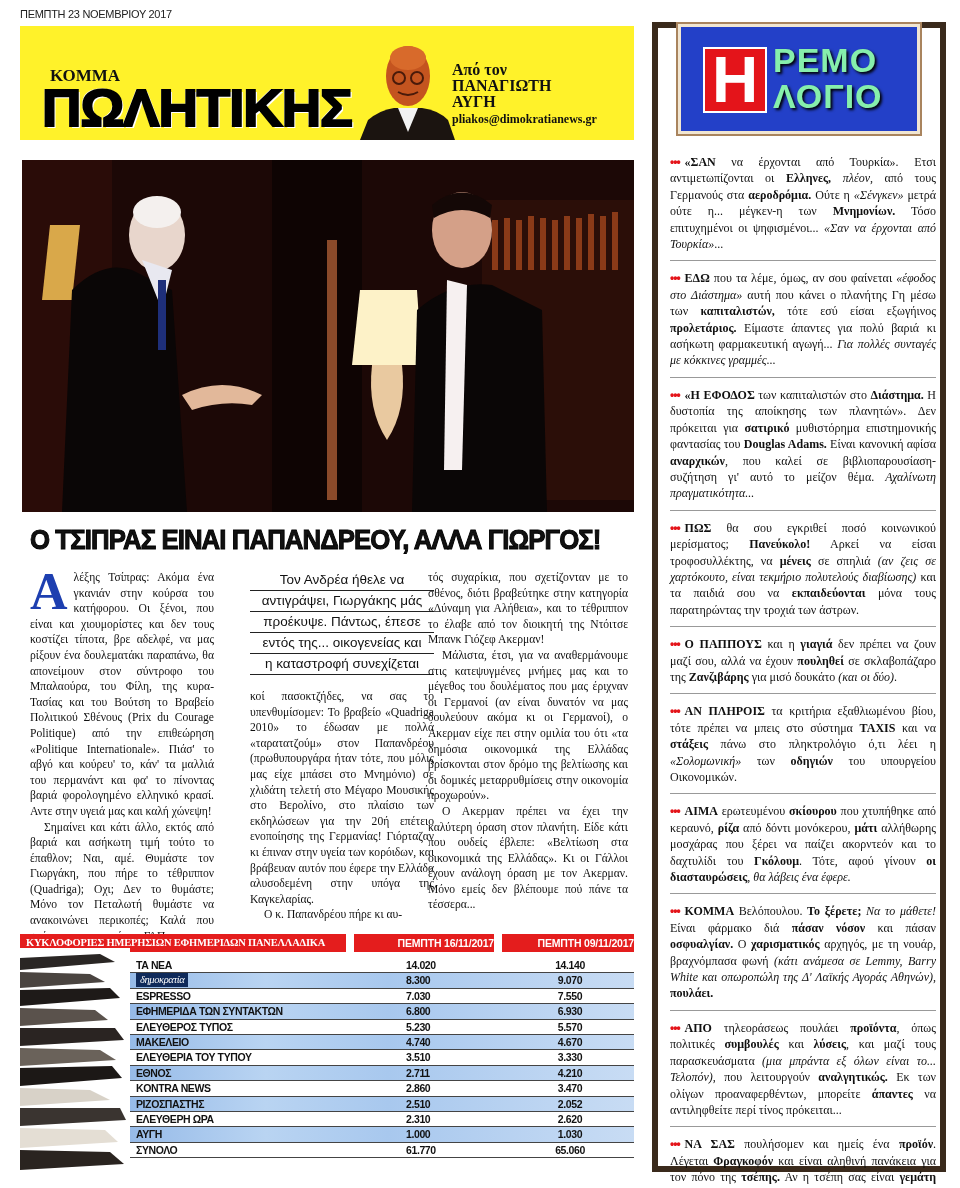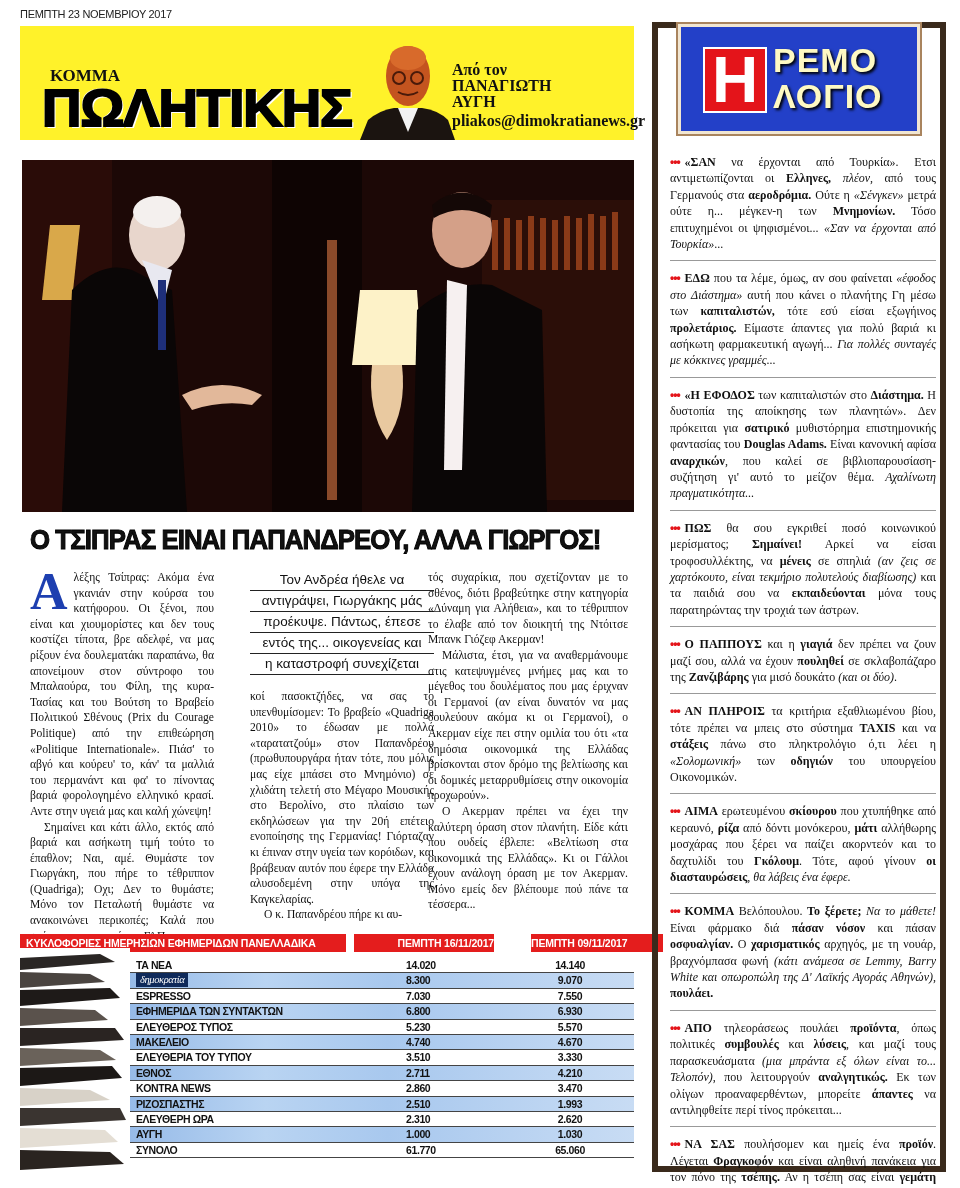--- a/index.html
+++ b/index.html
@@ -3,21 +3,21 @@
 <meta charset="utf-8">
 <style>
 *{box-sizing:border-box;margin:0;padding:0;}
 body{width:960px;height:1188px;background:#fff;position:relative;overflow:hidden;font-family:"Liberation Serif",serif;color:#111;}
 .date{position:absolute;left:20px;top:8px;font-family:"Liberation Sans",sans-serif;font-size:11px;letter-spacing:-0.3px;color:#222;}
 .banner{position:absolute;left:20px;top:26px;width:614px;height:114px;background:#fff22a;}
 .banner .peri{position:absolute;left:30px;top:40px;font-family:"Liberation Serif",serif;font-weight:bold;font-size:17px;}
 .banner .title{position:absolute;left:22px;top:52px;font-family:"Liberation Sans",sans-serif;font-weight:900;font-size:52px;letter-spacing:-1px;color:#000;transform:scaleX(1.05);transform-origin:left;-webkit-text-stroke:2px #000;text-shadow:2px 2px 0 #fff,-1px -1px 0 #fff;}
 .banner .portrait{position:absolute;left:340px;top:10px;width:95px;height:104px;}
 .banner .by{position:absolute;left:432px;top:36px;font-weight:bold;font-size:16px;line-height:16px;}
-.banner .email{position:absolute;left:432px;top:86px;font-weight:bold;font-size:16px;}
+.banner .email{position:absolute;left:432px;top:86px;font-weight:bold;font-size:12px;}
 .photo{position:absolute;left:22px;top:160px;width:612px;height:352px;background:#1a0806;overflow:hidden;}
 .headline{position:absolute;left:30px;top:524px;width:600px;font-family:"Liberation Sans",sans-serif;font-weight:900;font-size:28px;letter-spacing:-1px;white-space:nowrap;transform:scaleX(0.92);transform-origin:left;-webkit-text-stroke:1px #000;}
 .col{position:absolute;top:570px;font-size:11.6px;line-height:15.6px;text-align:justify;}
 .col p{text-indent:14px;}
 .col p.first{text-indent:0;}
 .dropcap{float:left;font-size:52px;line-height:44px;color:#1d3fb0;font-weight:bold;margin:0 6px 0 0;}
 .pull{font-family:"Liberation Sans",sans-serif;font-size:13.5px;line-height:20px;text-align:center;}
 .pull span{display:block;border-bottom:1.5px solid #222;}
 .circ{position:absolute;left:20px;top:934px;width:614px;height:246px;}
 .circ-head{position:absolute;top:0;height:18px;background:#e41d1d;color:#fff;font-family:"Liberation Sans",sans-serif;font-weight:bold;font-size:10.5px;line-height:18px;padding-left:6px;letter-spacing:-0.2px;}
@@ -27,21 +27,21 @@
 .crow .name{position:absolute;left:116px;}
 .crow .v1{position:absolute;left:386px;width:60px;}
 .crow .v2{position:absolute;left:520px;width:60px;text-align:center;}
 .crow .name.brand{background:#0f2a5a;color:#fff;font-family:"Liberation Serif",serif;font-weight:normal;padding:0 4px;font-style:italic;}
 .stack{position:absolute;left:0;top:14px;width:110px;height:232px;}
 .right{position:absolute;left:652px;top:22px;width:294px;height:1150px;border:6px solid #3a2a1c;border-top:none;}
 .right-top-l{position:absolute;left:652px;top:22px;width:28px;height:6px;background:#3a2a1c;}
 .right-top-r{position:absolute;left:918px;top:22px;width:28px;height:6px;background:#3a2a1c;}
 .logo{position:absolute;left:678px;top:24px;width:242px;height:110px;background:#2340c8;border:3px solid #f1e6d2;box-shadow:0 0 0 2px #a9845e;}
 .logo .H{position:absolute;left:22px;top:20px;width:64px;height:66px;background:#e4141a;border:2px solid #fff;color:#fff;font-family:"Liberation Sans",sans-serif;font-weight:900;font-size:64px;line-height:62px;text-align:center;}
-.logo .l1,.logo .l2{position:absolute;left:92px;color:#fef9c3;font-family:"Liberation Sans",sans-serif;font-weight:900;font-size:34px;letter-spacing:1px;line-height:34px;text-shadow:2px 2px 3px #000;}
+.logo .l1,.logo .l2{position:absolute;left:92px;color:#86efac;font-family:"Liberation Sans",sans-serif;font-weight:900;font-size:34px;letter-spacing:1px;line-height:34px;text-shadow:2px 2px 3px #000;}
 .logo .l1{top:16px;}
 .logo .l2{top:52px;}
 .items{position:absolute;left:670px;top:154px;width:266px;}
 .item{font-size:12px;line-height:16.4px;text-align:justify;padding:0 0 8px;margin-bottom:9px;border-bottom:1px solid #999;}
 .item:last-child{border-bottom:none;}
 .dots{color:#e4141a;font-family:"Liberation Sans",sans-serif;font-weight:bold;font-size:12px;letter-spacing:-1px;margin-right:5px;}
 .item b{font-weight:bold;}
 .item i{font-style:italic;}
 </style>
 </head>
@@ -123,23 +123,23 @@
   <p>Ο κ. Παπανδρέου πήρε κι αυ-</p>
 </div>
 
 <div class="col" style="left:428px;width:200px;">
   <p class="first">τός συχαρίκια, που σχετίζονταν με το σθένος, διότι βραβεύτηκε στην κατηγορία «Δύναμη για Αλήθεια», και το τέθριππον το έλαβε από τον διοικητή της Ντόιτσε Μπανκ Γιόζεφ Ακερμαν!</p>
   <p>Μάλιστα, έτσι, για να αναθερμάνουμε στις κατεψυγμένες μνήμες μας και το μέγεθος του δουλέματος που μας έριχναν οι Γερμανοί (αν είναι δυνατόν να μας δουλεύουν ακόμα κι οι Γερμανοί), ο Ακερμαν είχε πει στην ομιλία του ότι «τα δημόσια οικονομικά της Ελλάδας βρίσκονται στον δρόμο της βελτίωσης και οι δομικές μεταρρυθμίσεις στην οικονομία προχωρούν».</p>
   <p>Ο Ακερμαν πρέπει να έχει την καλύτερη όραση στον πλανήτη. Είδε κάτι που ουδείς έβλεπε: «Βελτίωση στα οικονομικά της Ελλάδας». Κι οι Γάλλοι έχουν ανάλογη όραση με τον Ακερμαν. Μόνο εμείς δεν βλέπουμε πού πάνε τα τέσσερα...</p>
 </div>
 
 <div class="circ">
-  <div class="circ-head" style="left:0;width:326px;">ΚΥΚΛΟΦΟΡΙΕΣ ΗΜΕΡΗΣΙΩΝ ΕΦΗΜΕΡΙΔΩΝ ΠΑΝΕΛΛΑΔΙΚΑ</div>
+  <div class="circ-head" style="left:0;width:326px;font-family:Liberation Serif, serif;">ΚΥΚΛΟΦΟΡΙΕΣ ΗΜΕΡΗΣΙΩΝ ΕΦΗΜΕΡΙΔΩΝ ΠΑΝΕΛΛΑΔΙΚΑ</div>
   <div class="circ-head" style="left:334px;width:140px;text-align:right;padding:0;">ΠΕΜΠΤΗ 16/11/2017</div>
-  <div class="circ-head" style="left:482px;width:132px;text-align:left;padding:0;margin-left:29px;">ΠΕΜΠΤΗ 09/11/2017</div>
+  <div class="circ-head" style="left:482px;width:132px;text-align:right;padding:0;">ΠΕΜΠΤΗ 09/11/2017</div>
   <div class="circ-rows" id="circ-rows">
       <div class="crow">
         <span class="name">ΤΑ ΝΕΑ</span>
         <span class="v1">14.020</span>
         <span class="v2">14.140</span>
       </div>
       <div class="crow alt">
         <span class="name brand">δημοκρατία</span>
         <span class="v1">8.300</span>
         <span class="v2">9.070</span>
@@ -175,21 +175,21 @@
         <span class="v2">4.210</span>
       </div>
       <div class="crow">
         <span class="name">KONTRA NEWS</span>
         <span class="v1">2.860</span>
         <span class="v2">3.470</span>
       </div>
       <div class="crow alt">
         <span class="name">ΡΙΖΟΣΠΑΣΤΗΣ</span>
         <span class="v1">2.510</span>
-        <span class="v2">1.993</span>
+        <span class="v2">2.052</span>
       </div>
       <div class="crow">
         <span class="name">ΕΛΕΥΘΕΡΗ ΩΡΑ</span>
         <span class="v1">2.310</span>
         <span class="v2">2.620</span>
       </div>
       <div class="crow alt">
         <span class="name">ΑΥΓΗ</span>
         <span class="v1">1.000</span>
         <span class="v2">1.030</span>
@@ -223,20 +223,20 @@
 <div class="logo">
   <div class="H">Η</div>
   <div class="l1">ΡΕΜΟ</div>
   <div class="l2">ΛΟΓΙΟ</div>
 </div>
 
 <div class="items" id="items">
     <div class="item"><span class="dots">•••</span><span><b>«ΣΑΝ</b> να έρχονται από Τουρκία». Ετσι αντιμετωπίζονται οι <b>Ελληνες,</b> <i>πλέον</i>, από τους Γερμανούς στα <b>αεροδρόμια.</b> Ούτε η <i>«Σένγκεν»</i> μετρά ούτε η... μέγκεν-η των <b>Μνημονίων.</b> Τόσο επιτυχημένοι οι ψηφισμένοι... <i>«Σαν να έρχονται από Τουρκία»</i>...</span></div>
     <div class="item"><span class="dots">•••</span><span><b>ΕΔΩ</b> που τα λέμε, όμως, αν σου φαίνεται <i>«έφοδος στο Διάστημα»</i> αυτή που κάνει ο πλανήτης Γη μέσω των <b>καπιταλιστών,</b> τότε εσύ είσαι εξωγήινος <b>προλετάριος.</b> Είμαστε άπαντες για πολύ βαριά κι ασήκωτη φαρμακευτική αγωγή... <i>Για πολλές συνταγές με κόκκινες γραμμές...</i></span></div>
     <div class="item"><span class="dots">•••</span><span><b>«Η ΕΦΟΔΟΣ</b> των καπιταλιστών στο <b>Διάστημα.</b> Η δυστοπία της αποίκησης των πλανητών». Δεν πρόκειται για <b>σατιρικό</b> μυθιστόρημα επιστημονικής φαντασίας του <b>Douglas Adams.</b> Είναι κανονική αφίσα <b>αναρχικών</b>, που καλεί σε βιβλιοπαρουσίαση-συζήτηση γι' αυτό το μείζον θέμα. <i>Αχαλίνωτη πραγματικότητα...</i></span></div>
-    <div class="item"><span class="dots">•••</span><span><b>ΠΩΣ</b> θα σου εγκριθεί ποσό κοινωνικού μερίσματος; <b>Σημαίνει!</b> Αρκεί να είσαι τροφοσυλλέκτης, να <b>μένεις</b> σε σπηλιά <i>(αν ζεις σε χαρτόκουτο, είναι τεκμήριο πολυτελούς διαβίωσης)</i> και τα παιδιά σου να <b>εκπαιδεύονται</b> μόνα τους παρατηρώντας την τροχιά των άστρων.</span></div>
+    <div class="item"><span class="dots">•••</span><span><b>ΠΩΣ</b> θα σου εγκριθεί ποσό κοινωνικού μερίσματος; <b>Πανεύκολο!</b> Αρκεί να είσαι τροφοσυλλέκτης, να <b>μένεις</b> σε σπηλιά <i>(αν ζεις σε χαρτόκουτο, είναι τεκμήριο πολυτελούς διαβίωσης)</i> και τα παιδιά σου να <b>εκπαιδεύονται</b> μόνα τους παρατηρώντας την τροχιά των άστρων.</span></div>
     <div class="item"><span class="dots">•••</span><span><b>Ο ΠΑΠΠΟΥΣ</b> και η <b>γιαγιά</b> δεν πρέπει να ζουν μαζί σου, αλλά να έχουν <b>πουληθεί</b> σε σκλαβοπάζαρο της <b>Ζανζιβάρης</b> για μισό δουκάτο <i>(και οι δύο)</i>.</span></div>
     <div class="item"><span class="dots">•••</span><span><b>ΑΝ ΠΛΗΡΟΙΣ</b> τα κριτήρια εξαθλιωμένου βίου, τότε πρέπει να μπεις στο σύστημα <b>TAXIS</b> και να <b>στάξεις</b> πάνω στο πληκτρολόγιο ό,τι λέει η <i>«Σολομωνική»</i> των <b>οδηγιών</b> του υπουργείου Οικονομικών.</span></div>
     <div class="item"><span class="dots">•••</span><span><b>ΑΙΜΑ</b> ερωτευμένου <b>σκίουρου</b> που χτυπήθηκε από κεραυνό, <b>ρίζα</b> από δόντι μονόκερου, <b>μάτι</b> αλλήθωρης μοσχάρας που ξέρει να παίζει ακορντεόν και το δαχτυλίδι του <b>Γκόλουμ</b>. Τότε, αφού γίνουν <b>οι διασταυρώσεις</b>, <i>θα λάβεις ένα έφερε.</i></span></div>
     <div class="item"><span class="dots">•••</span><span><b>ΚΟΜΜΑ</b> Βελόπουλου. <b>Το ξέρετε;</b> <i>Να το μάθετε!</i> Είναι φάρμακο διά <b>πάσαν νόσον</b> και πάσαν <b>οσφυαλγίαν.</b> Ο <b>χαρισματικός</b> αρχηγός, με τη νουάρ, βραχνόμπασα φωνή <i>(κάτι ανάμεσα σε Lemmy, Barry White και οπωροπώλη της Δ' Λαϊκής Αγοράς Αθηνών)</i>, <b>πουλάει.</b></span></div>
     <div class="item"><span class="dots">•••</span><span><b>ΑΠΟ</b> τηλεοράσεως πουλάει <b>προϊόντα</b>, όπως πολιτικές <b>συμβουλές</b> και <b>λύσεις</b>, και μαζί τους παρασκευάσματα <i>(μια μπράντα εξ όλων είναι το... Τελοπόν)</i>, που λειτουργούν <b>αναλγητικώς.</b> Εκ των ολίγων προαναφερθέντων, μπορείτε <b>άπαντες</b> να αντιληφθείτε περί τίνος πρόκειται...</span></div>
     <div class="item"><span class="dots">•••</span><span><b>ΝΑ ΣΑΣ</b> πουλήσομεν και ημείς ένα <b>προϊόν</b>. Λέγεται <b>Φραγκοφόν</b> και είναι αληθινή πανάκεια για τον πόνο της <b>τσέπης.</b> Αν η τσέπη σας είναι <b>γεμάτη</b> χαρτονομίσματα και κέρματα, <i>και έχει φισκάρει σε τέτοιον βαθμό ώστε να πονάει το μπούτι σας από την πίεση</i>, τότε εσείς αγοράζετε το  και ο πόνος περνάει. </span></div>
   </div>
 
 </body></html>

